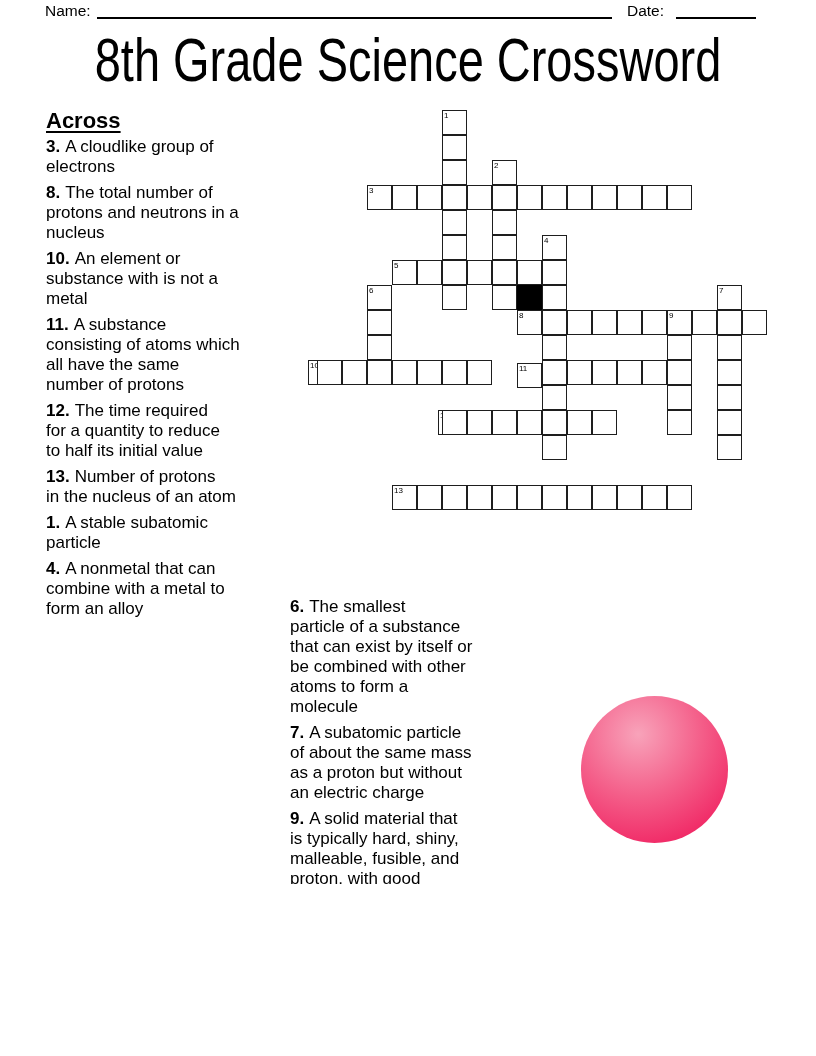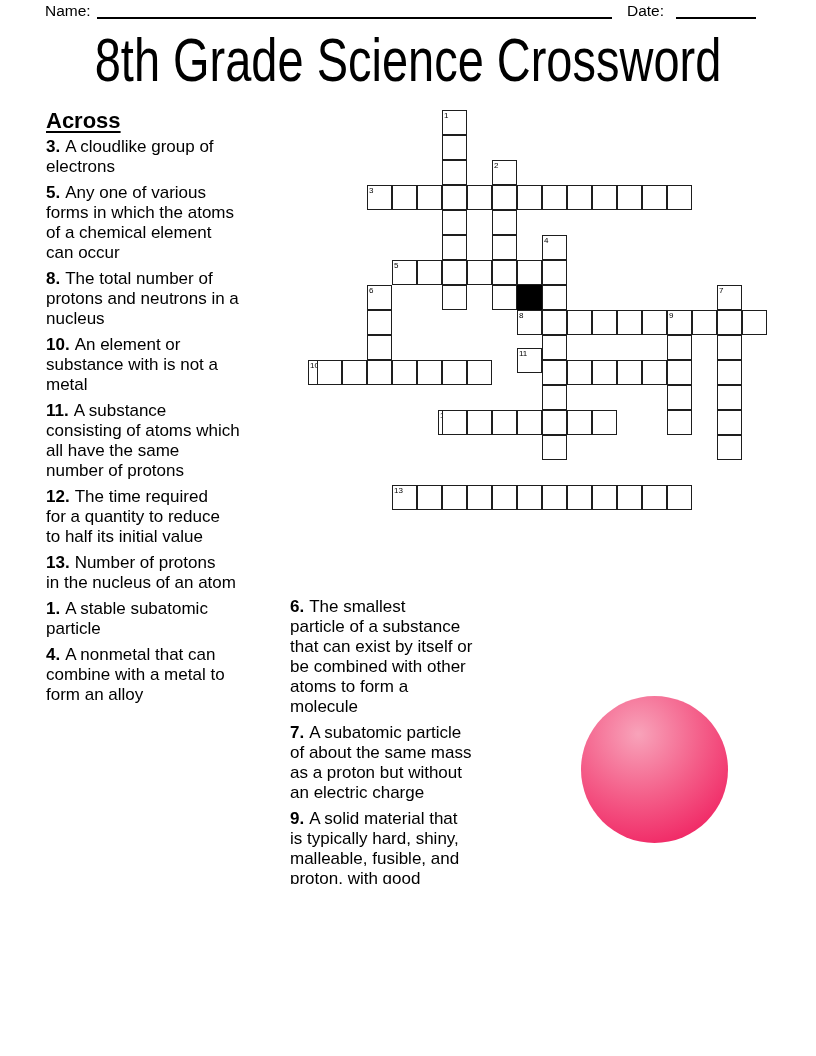--- a/index.html
+++ b/index.html
@@ -55,24 +55,20 @@
     <span class="blank date-blank"></span>
   </div>
 
   <h1 class="title">8th Grade Science Crossword</h1>
 
   <div class="col col-left">
     <h2 class="clue-header">Across</h2>
     <div id="across-items">
         <div class="clue"><b>3.</b><span>A cloudlike group of
 electrons</span></div>
-        <div class="clue"><b>5.</b><span>Any one of various
-forms in which the atoms
-of a chemical element
-can occur</span></div>
         <div class="clue"><b>8.</b><span>The total number of
 protons and neutrons in a
 nucleus</span></div>
         <div class="clue"><b>10.</b><span>An element or
 substance with is not a
 metal</span></div>
         <div class="clue"><b>11.</b><span>A substance
 consisting of atoms which
 all have the same
 number of protons</span></div>
@@ -192,21 +188,21 @@
       <div class="cell" style="left: 375px; top: 300px;"></div>
       <div class="cell" style="left: 16px; top: 250px;">
         <span class="cellnum">10</span>
       </div>
       <div class="cell" style="left: 25px; top: 250px;"></div>
       <div class="cell" style="left: 50px; top: 250px;"></div>
       <div class="cell" style="left: 100px; top: 250px;"></div>
       <div class="cell" style="left: 125px; top: 250px;"></div>
       <div class="cell" style="left: 150px; top: 250px;"></div>
       <div class="cell" style="left: 175px; top: 250px;"></div>
-      <div class="cell" style="left: 225px; top: 238px;">
+      <div class="cell" style="left: 225px; top: 253px;">
         <span class="cellnum">11</span>
       </div>
       <div class="cell" style="left: 275px; top: 250px;"></div>
       <div class="cell" style="left: 300px; top: 250px;"></div>
       <div class="cell" style="left: 325px; top: 250px;"></div>
       <div class="cell" style="left: 350px; top: 250px;"></div>
       <div class="cell" style="left: 114px; top: 300px; margin-left: 32px;">
         <span class="cellnum">12</span>
       </div>
       <div class="cell" style="left: 150px; top: 300px;"></div>

